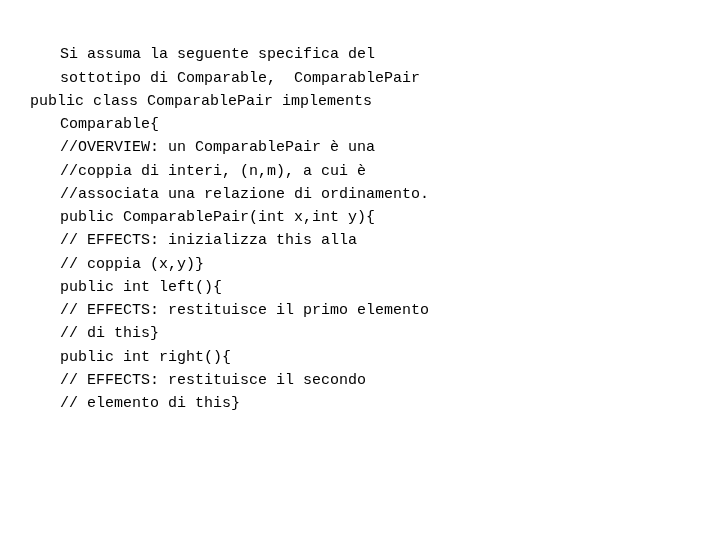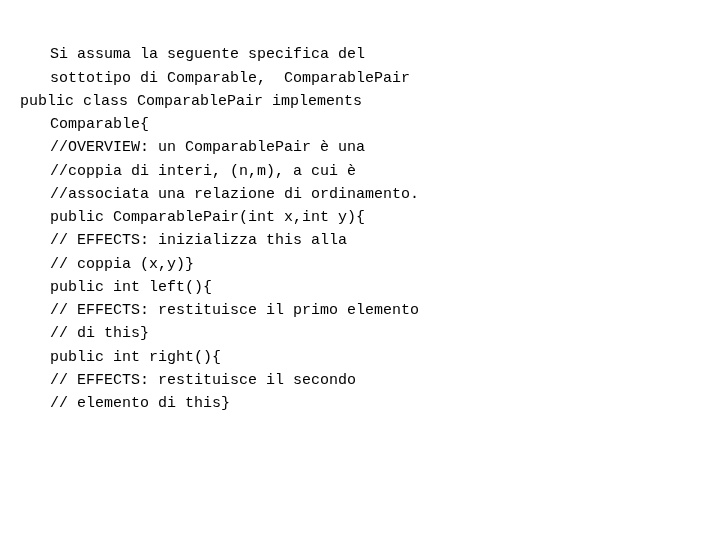--- a/index.html
+++ b/index.html
@@ -13,21 +13,21 @@
       height: 540px;
       background-color: #ffffff;
       font-family: 'Courier New', Courier, monospace;
       font-size: 15px;
       line-height: 1.55;
       color: #000000;
       overflow: hidden;
     }
 
     .code-container {
-      padding: 20px 20px;
+      padding: 20px 30px;
       white-space: pre;
     }
 
     .code-line {
       display: block;
     }
 
     .indent-1 {
       padding-left: 30px;
     }

